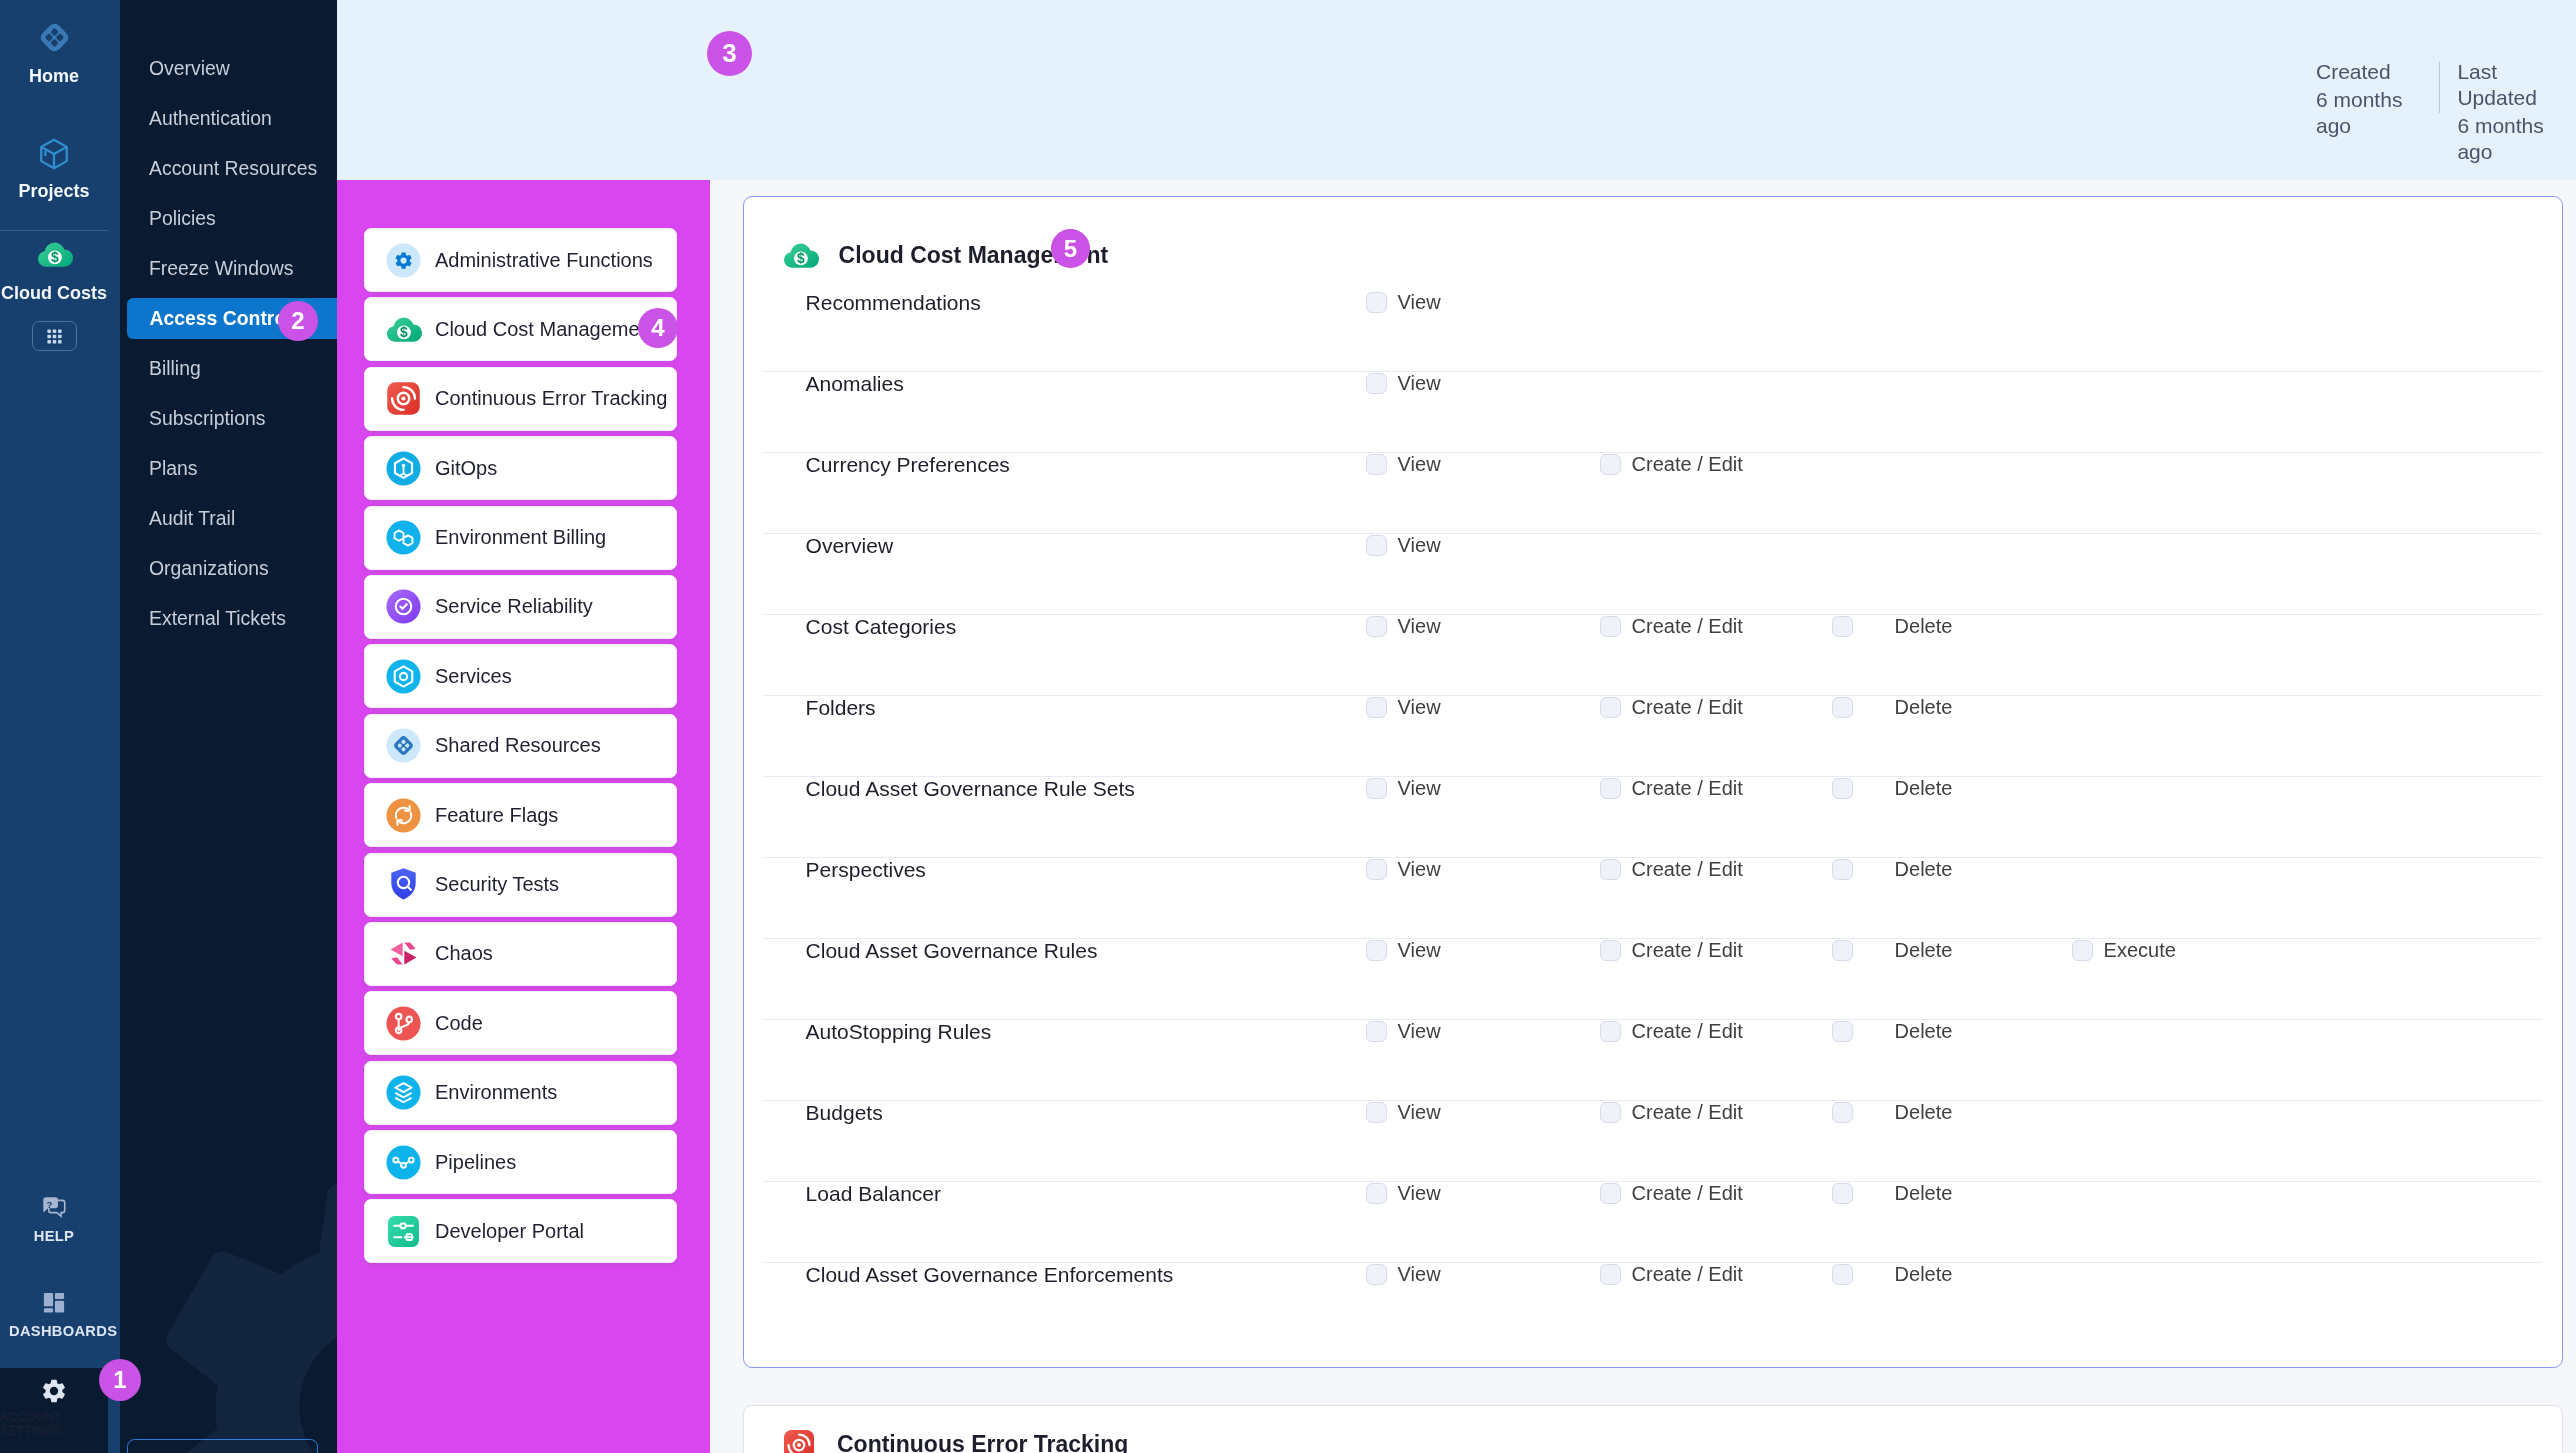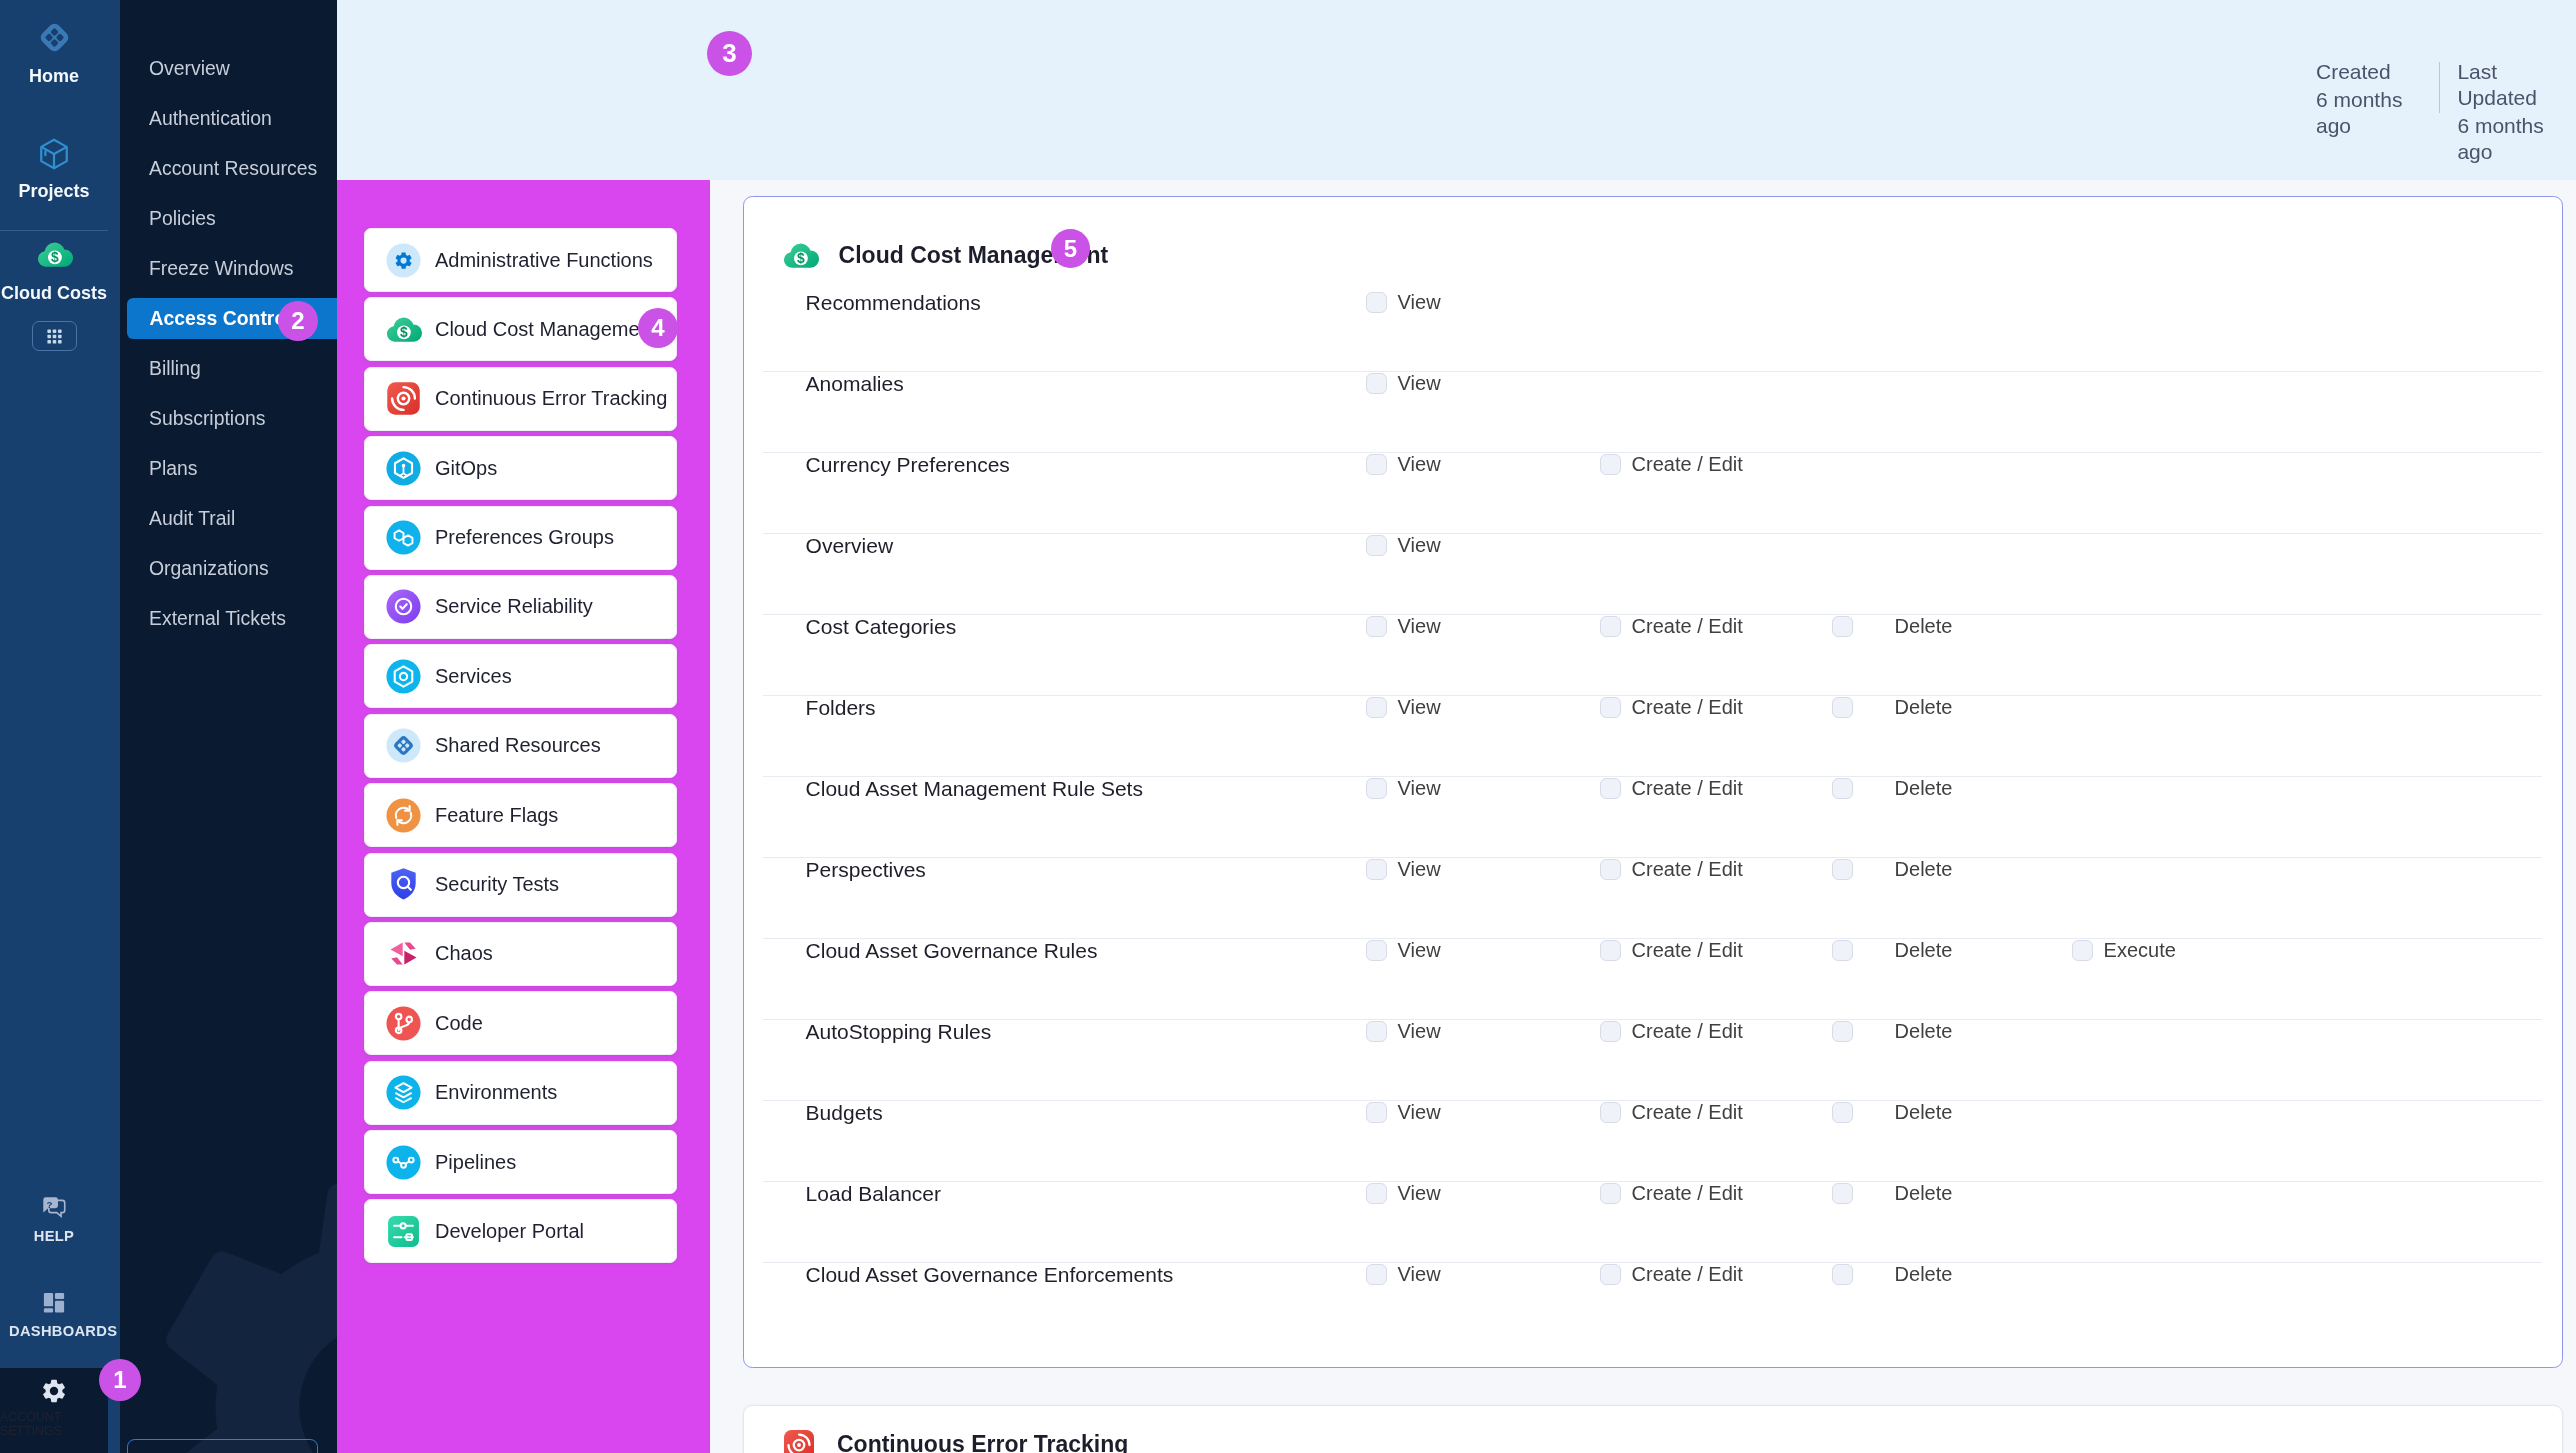--- a/index.html
+++ b/index.html
@@ -337,21 +337,21 @@
       <div class="cat-card">
         <span class="icon">
           <svg viewBox="0 0 48 48">
             <circle cx="24" cy="24" r="21" fill="#0fb2ea"></circle>
             <g fill="none" stroke="#ffffff" stroke-width="2.4" stroke-linejoin="round">
               <path d="M13 18.5l5.5-3.2 5.5 3.2v6.4L18.5 28 13 24.9Z"></path>
               <path d="M24 24.5l5.5-3.2 5.5 3.2v6.4L29.5 34 24 30.9Z"></path>
             </g>
           </svg>
         </span>
-        <span class="clabel">Preferences Groups</span>
+        <span class="clabel">Environment Billing</span>
       </div>
       <div class="cat-card">
         <span class="icon">
           <svg viewBox="0 0 48 48">
             <defs>
               <linearGradient id="srg" x1="0" y1="0" x2="1" y2="1">
                 <stop offset="0" stop-color="#a968f8"></stop>
                 <stop offset="1" stop-color="#7d3cf0"></stop>
               </linearGradient>
             </defs>
@@ -582,21 +582,21 @@
             <span class="cb"></span>
             <span class="plabel">Create / Edit</span>
           </div>
           <div class="pslot">
             <span class="cb"></span>
             <span class="plabel">Delete</span>
           </div>
           <div class="pslot"></div>
         </div>
         <div class="prow">
-          <div class="rlabel">Cloud Asset Management Rule Sets</div>
+          <div class="rlabel">Cloud Asset Governance Rule Sets</div>
           <div class="pslot">
             <span class="cb"></span>
             <span class="plabel">View</span>
           </div>
           <div class="pslot">
             <span class="cb"></span>
             <span class="plabel">Create / Edit</span>
           </div>
           <div class="pslot">
             <span class="cb"></span>

